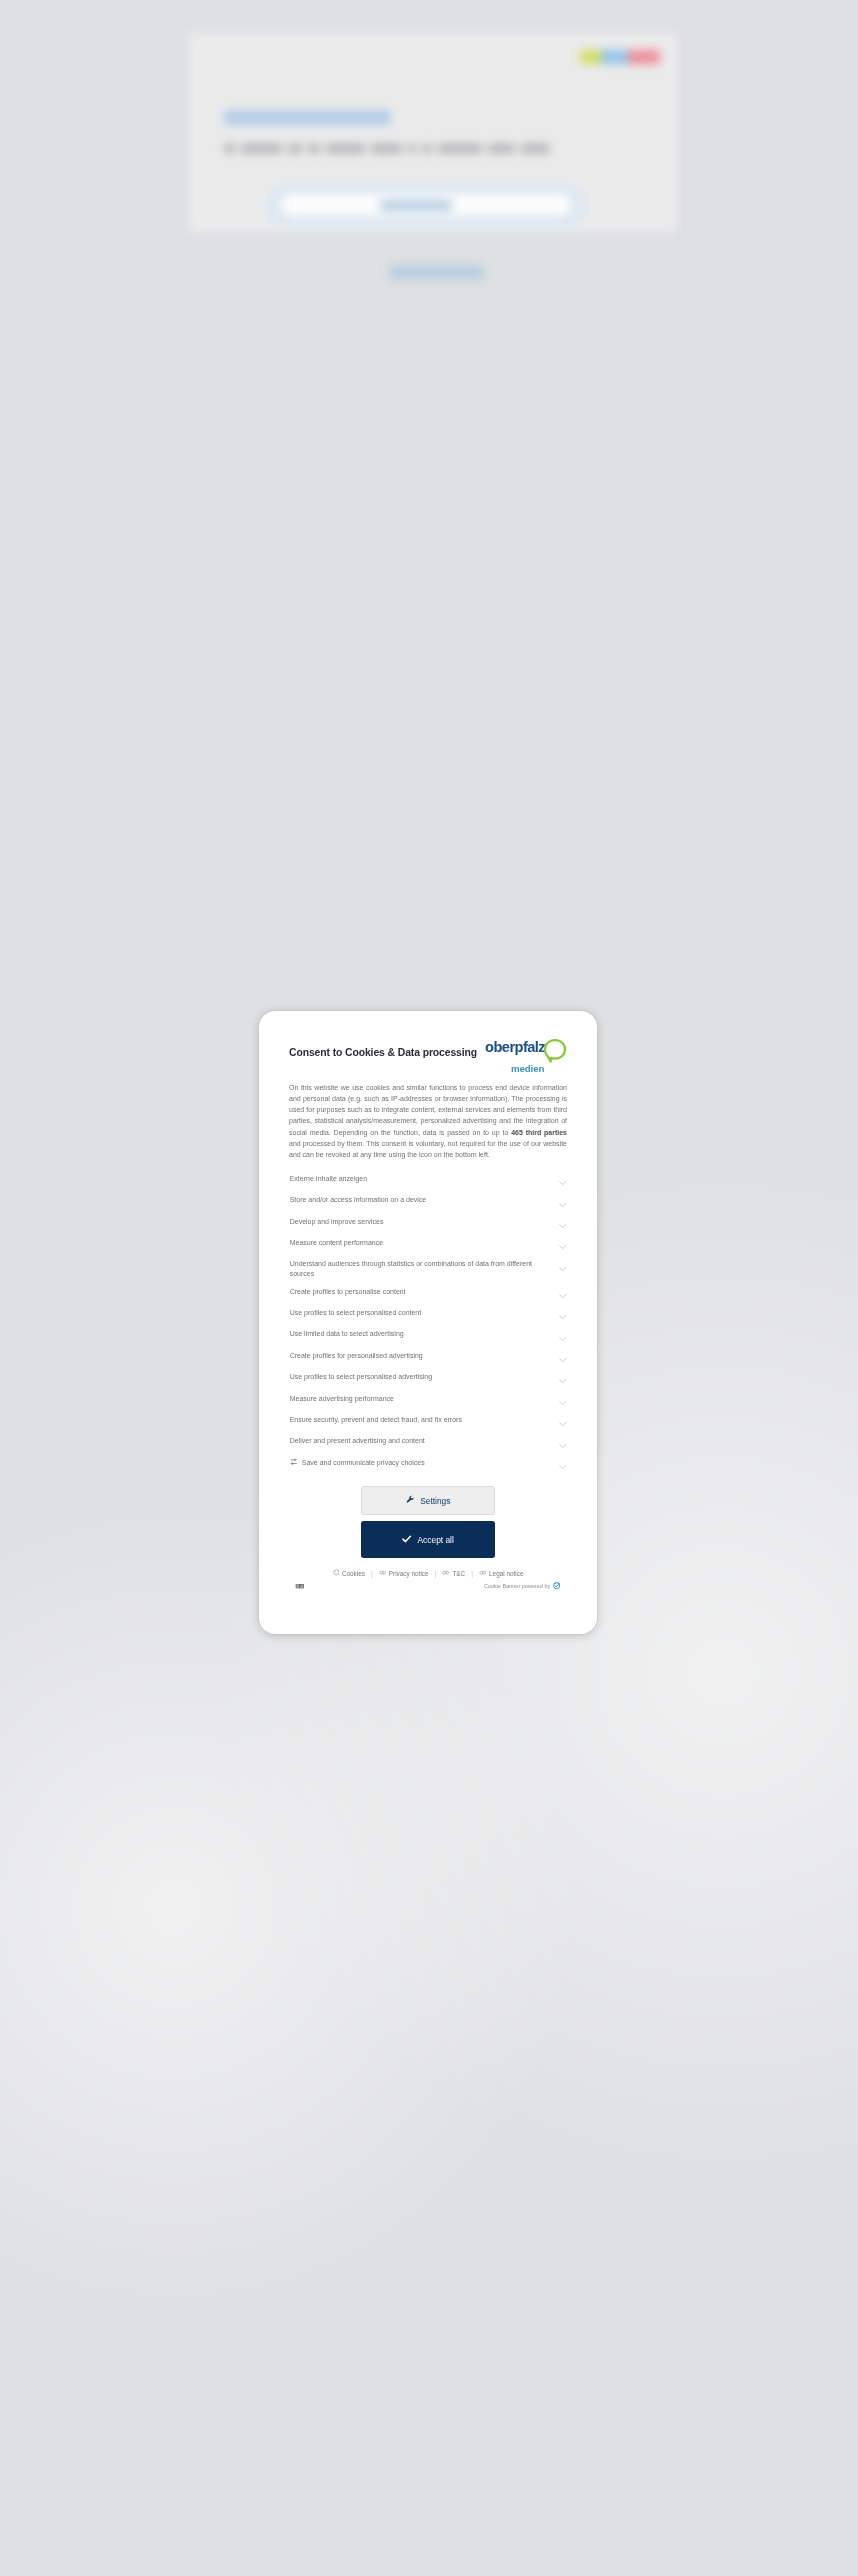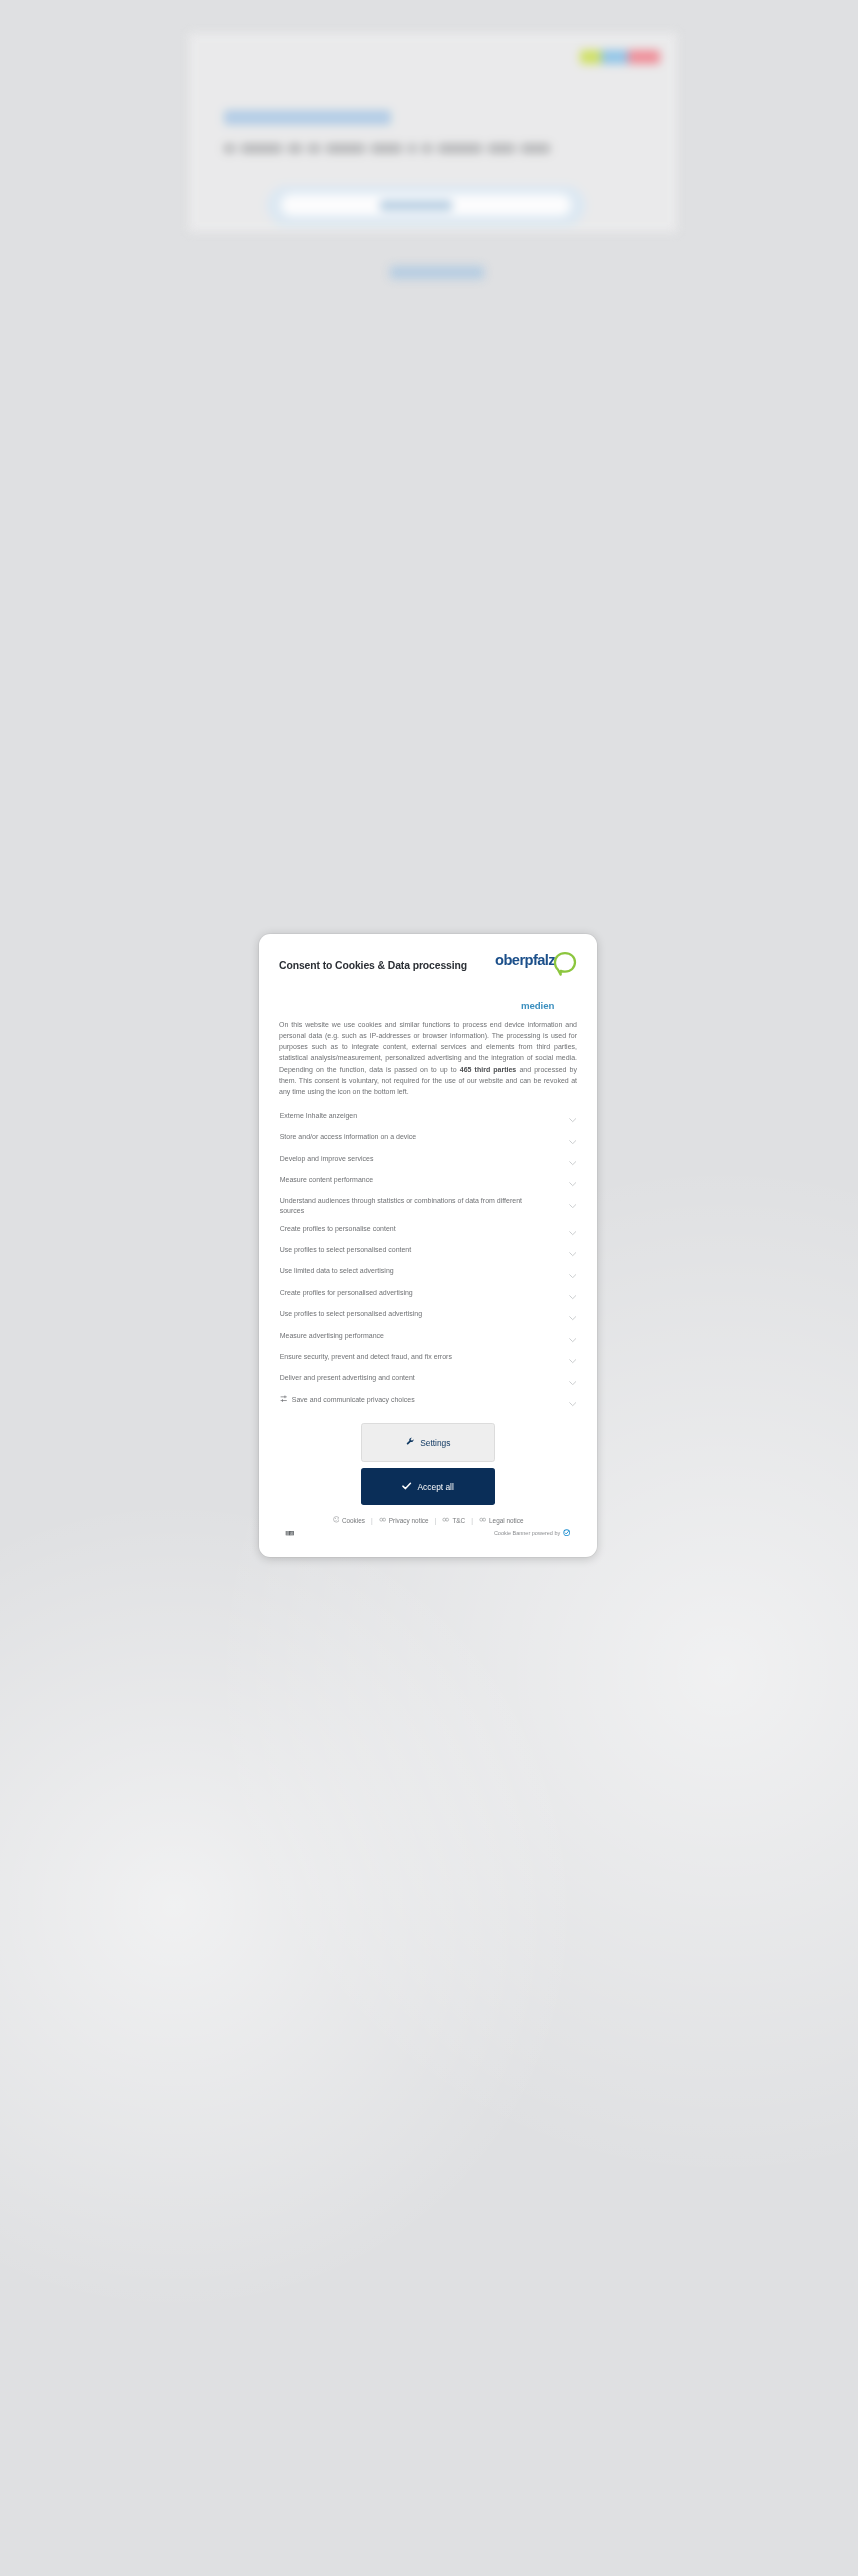--- a/index.html
+++ b/index.html
@@ -102,28 +102,28 @@
     width: 94px; height: 12.7px;
     background: #a9c7e2;
     border-radius: 2px;
     opacity: .8;
   }
 
   
   #consent-dialog {
     position: absolute;
     left: 259px;
-    top: 934px;
+    top: 1011px;
     width: 338px;
     height: 623px;
     background: #ffffff;
-    border-radius: 11px;
+    border-radius: 16px;
     box-shadow: 0 1.3px 9.4px rgba(0,0,0,0.18), 0 0 0 0.7px rgba(0,0,0,0.05);
     box-sizing: border-box;
-    padding: 0;
+    padding: 10px;
     overflow: hidden;
   }
   #dialog-body {
     padding: 18px 20px 0 20px;
   }
 
   #dialog-header {
     display: flex;
     align-items: flex-start;
     justify-content: space-between;
@@ -143,21 +143,20 @@
     display: flex;
     align-items: flex-start;
     flex-shrink: 0;
     margin-top: 0.7px;
   }
   #brand-text-block {
     display: flex;
     flex-direction: column;
     align-items: flex-end;
     line-height: 1;
-    gap: 24px;
   }
   #brand-name-top {
     font-size: 14.7px;
     font-weight: bold;
     color: #1b4f8a;
     letter-spacing: -0.6px;
     line-height: .96;
   }
   #brand-name-bottom {
     font-size: 9.7px;
@@ -209,21 +208,21 @@
   
   #dialog-actions {
     margin-top: 10.7px;
     display: flex;
     flex-direction: column;
     align-items: center;
     gap: 6px;
   }
   .dialog-btn {
     width: 134px;
-    height: 39px;
+    height: 29px;
     border-radius: 2.7px;
     display: flex;
     align-items: center;
     justify-content: center;
     gap: 6px;
     font-size: 8.4px;
     cursor: pointer;
     box-sizing: border-box;
     border: none;
     font-family: "Liberation Sans", sans-serif;

